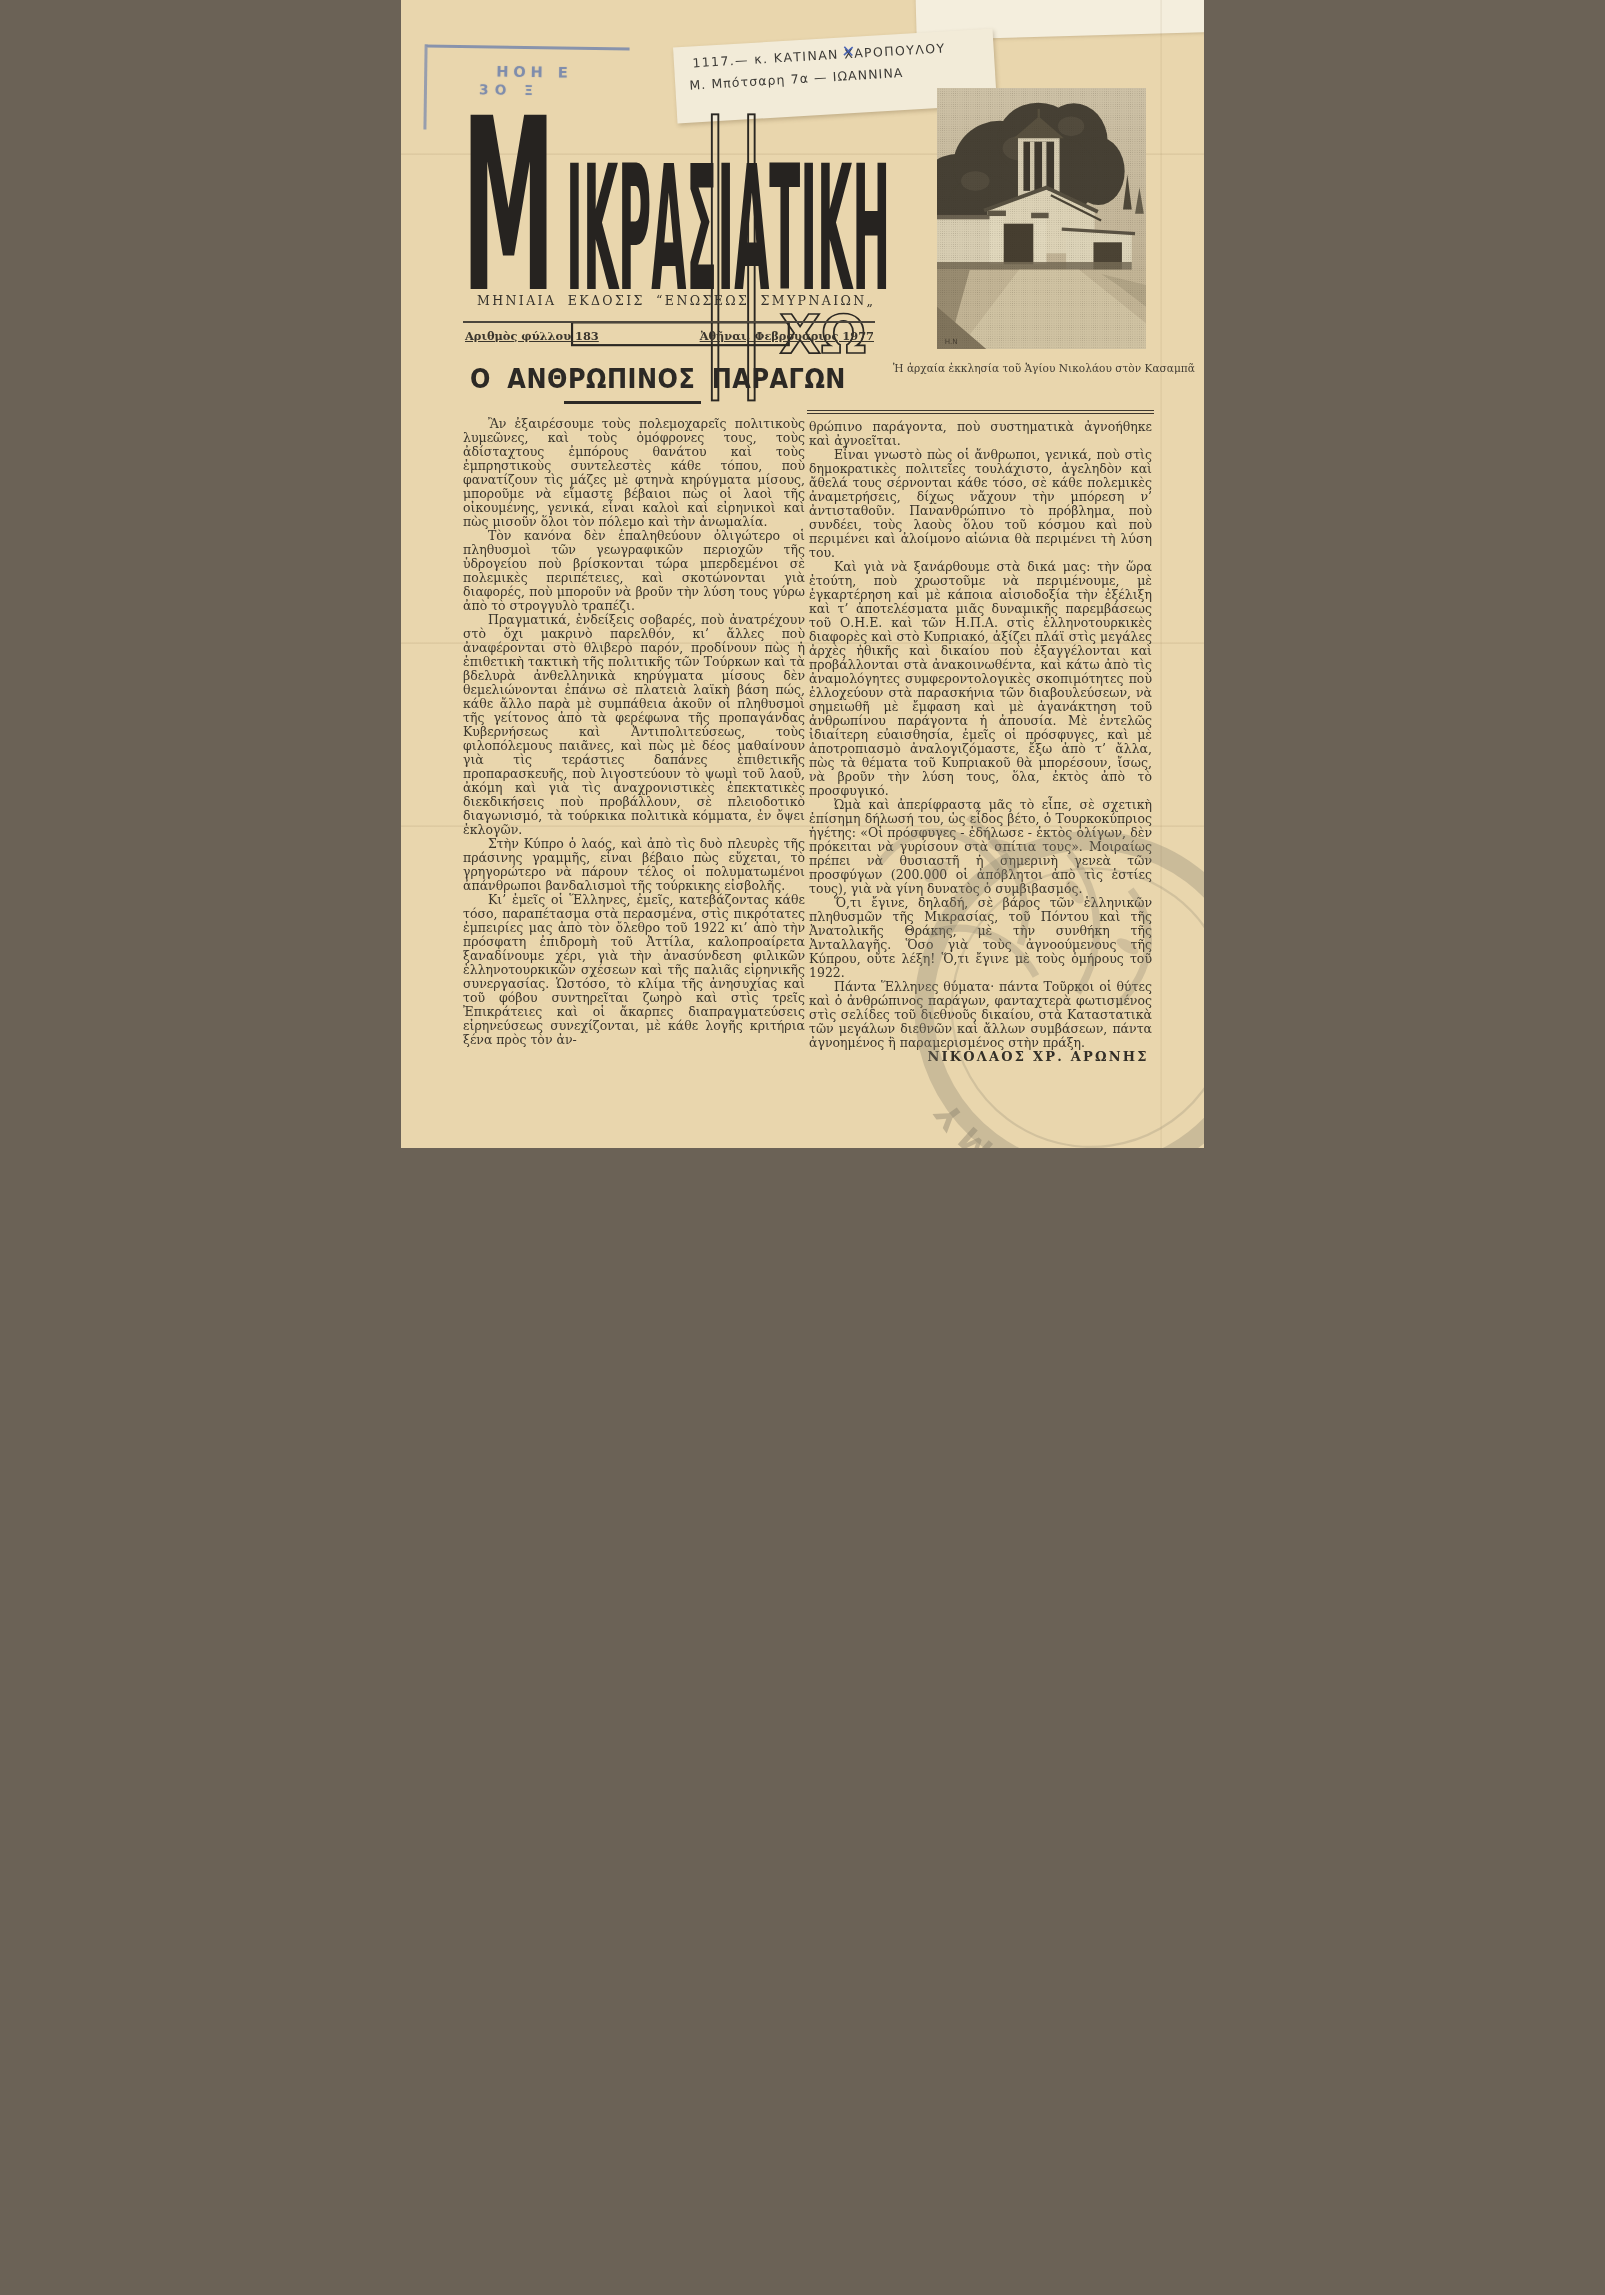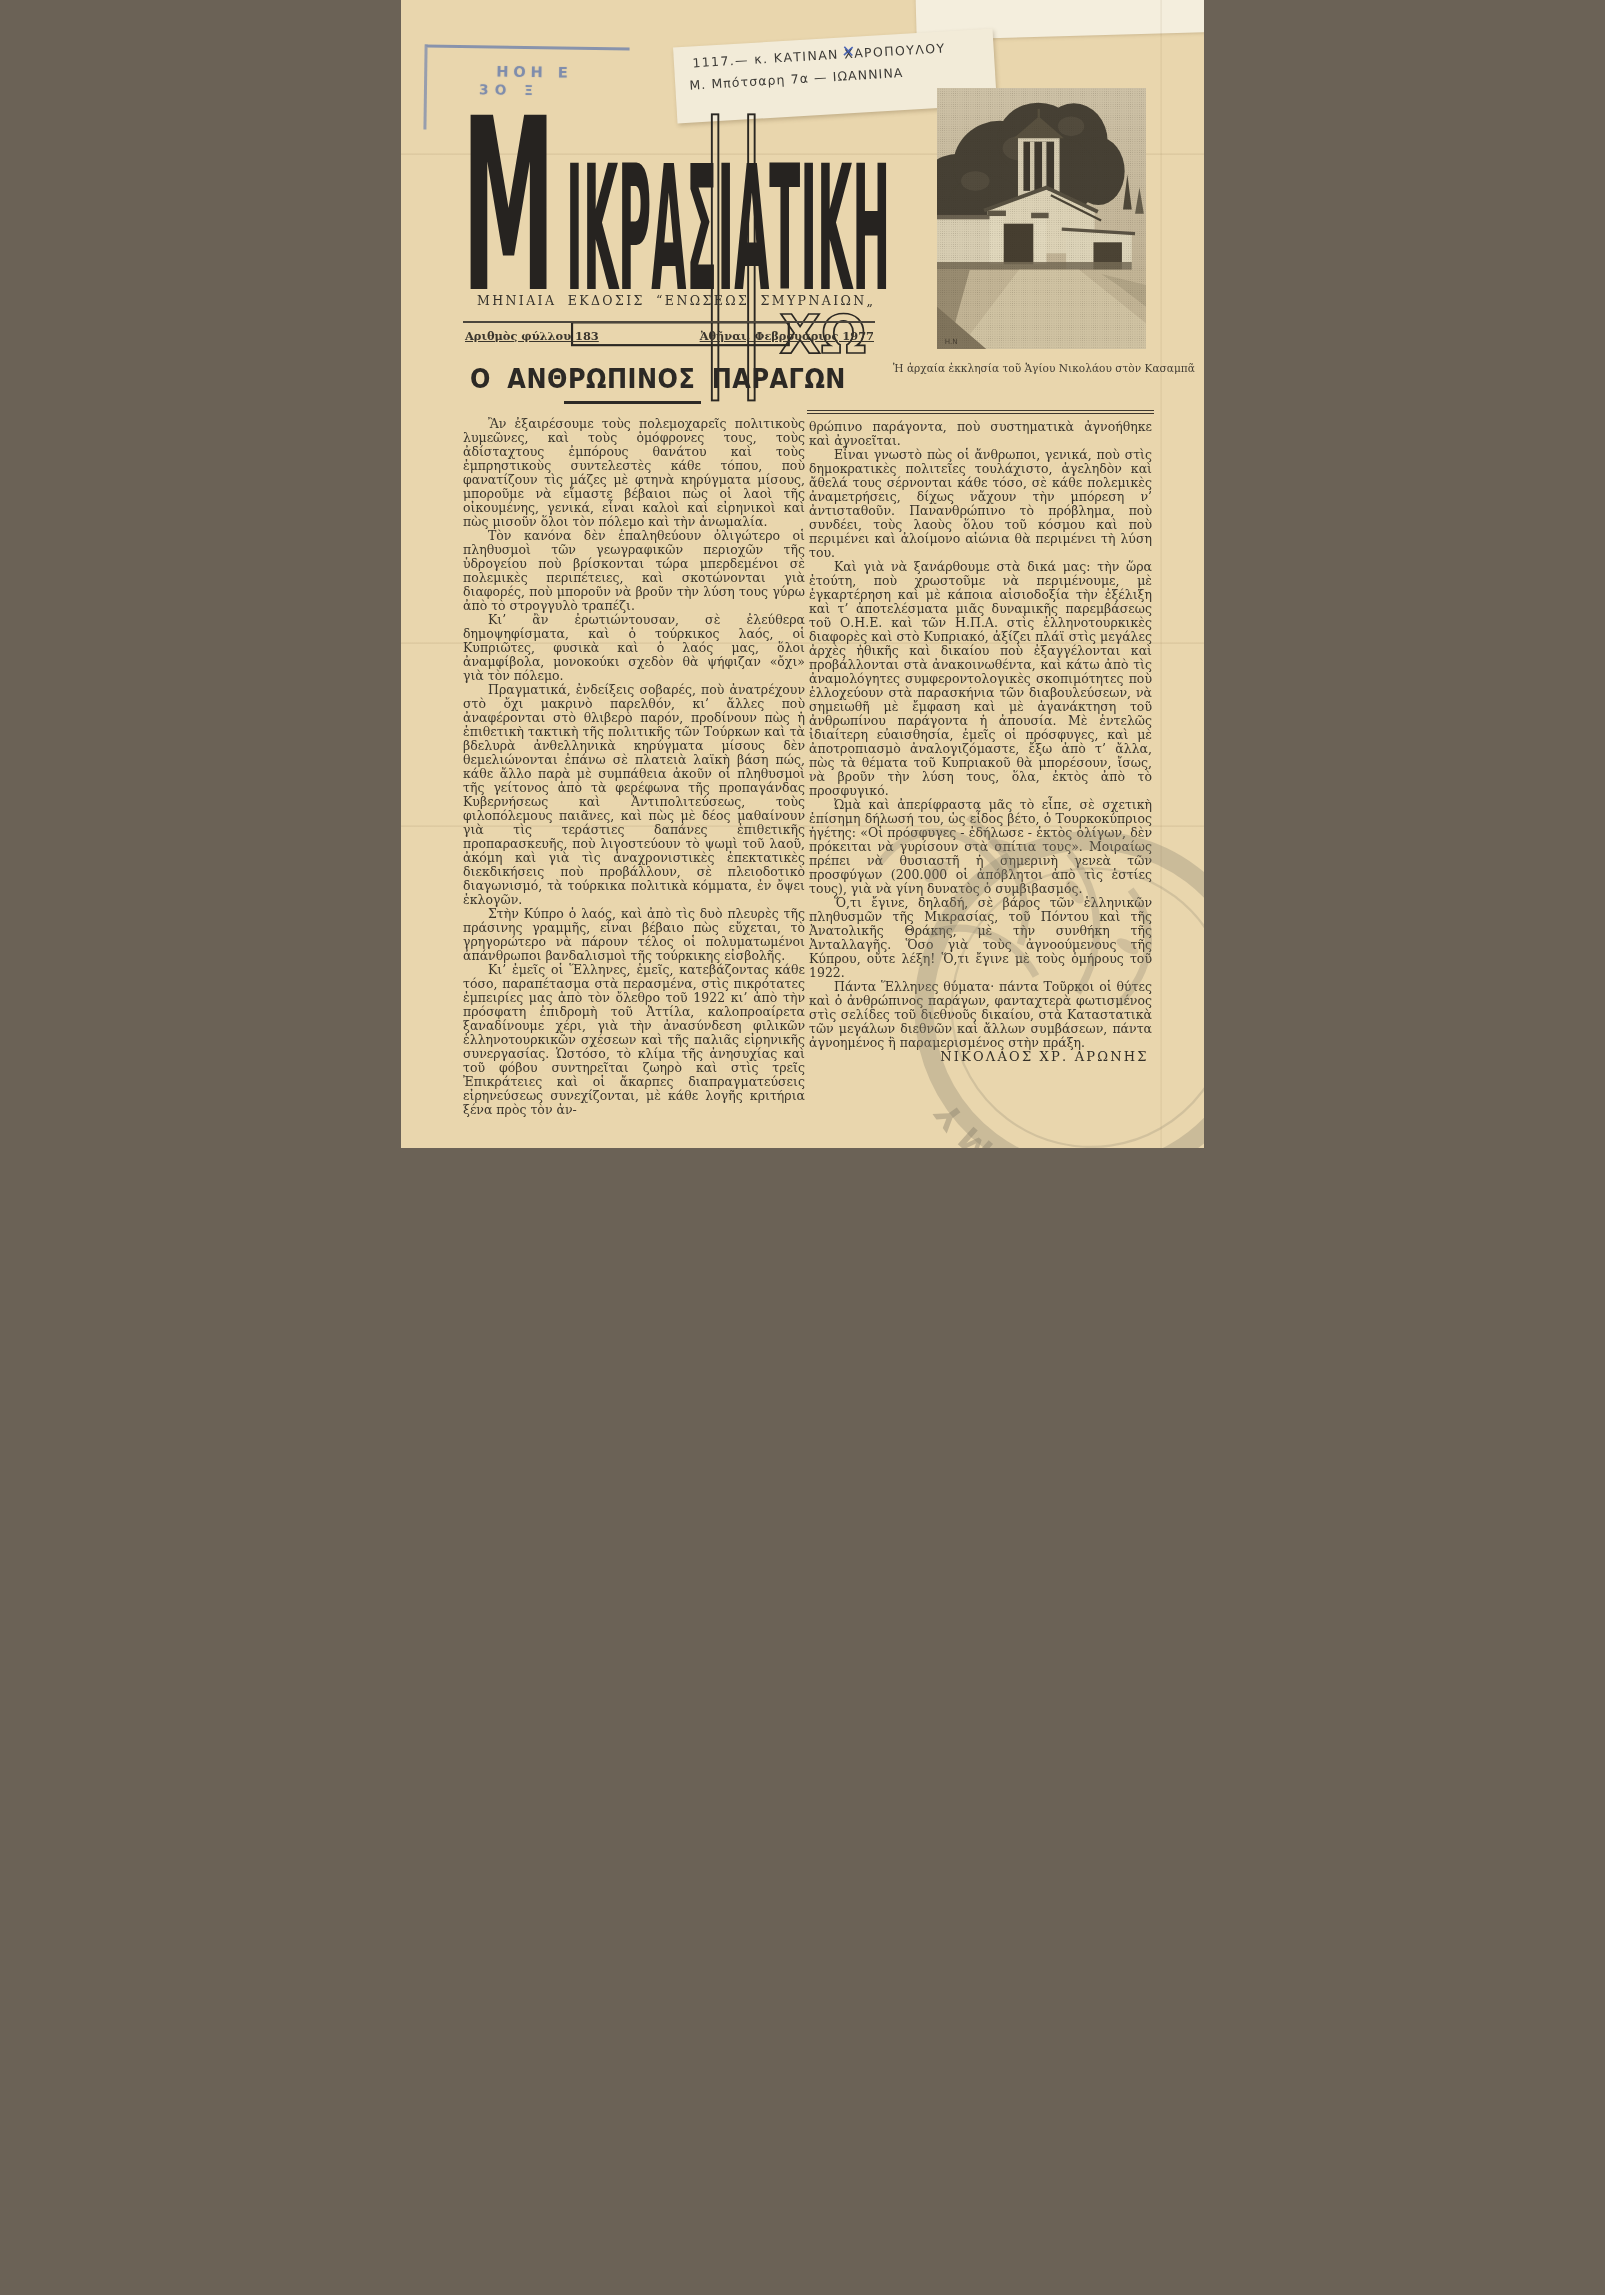--- a/index.html
+++ b/index.html
@@ -67,21 +67,21 @@
     background-size:2.2px 2.2px;
   }
   .caption{position:absolute;left:491px;top:362px;width:304px;text-align:center;font-size:10.6px;color:#403b32;}
 
   
   .col{position:absolute;text-align:justify;font-size:12.5px;line-height:14px;color:#3a352c;}
   .col p{margin:0;text-indent:25px;}
   .col-left{left:62px;top:417px;width:342px;}
   .col-right{left:408px;top:420px;width:343px;}
   .col-right-rule{position:absolute;left:406px;top:410px;width:347px;height:3.8px;border-top:1.6px solid #3e382f;border-bottom:1.1px solid #3e382f;box-sizing:border-box;}
-  .signature{margin-top:8.7px;text-align:right;font-weight:normal;font-size:13px;letter-spacing:2.2px;text-indent:0;padding-right:3.3px;color:#332f27;}
+  .signature{margin-top:8.7px;text-align:right;font-weight:bold;font-size:13px;letter-spacing:2.2px;text-indent:0;padding-right:3.3px;color:#332f27;}
 
   
   .seal{position:absolute;right:-38px;bottom:-27px;width:390px;height:401px;pointer-events:none;transform:rotate(-8deg);}
   .seal svg{width:100%;height:100%;}
 </style>
 </head>
 <body>
 
 <div class="page">
 
@@ -196,21 +196,20 @@
     </svg>
   </div>
 
   <div class="caption">Ἡ ἀρχαία ἐκκλησία τοῦ Ἁγίου Νικολάου στὸν Κασαμπᾶ</div>
 
   <div class="col-right-rule"></div>
 
   <div class="col col-left">
     <p>Ἂν ἐξαιρέσουμε τοὺς πολεμοχαρεῖς πολιτικοὺς λυμεῶνες, καὶ τοὺς ὁμόφρονες τους, τοὺς ἀδίσταχτους ἐμπόρους θανάτου καὶ τοὺς ἐμπρηστικοὺς συντελεστὲς κάθε τόπου, ποὺ φανατίζουν τὶς μάζες μὲ φτηνὰ κηρύγματα μίσους, μποροῦμε νὰ εἴμαστε βέβαιοι πὼς οἱ λαοὶ τῆς οἰκουμένης, γενικά, εἶναι καλοὶ καὶ εἰρηνικοὶ καὶ πὼς μισοῦν ὅλοι τὸν πόλεμο καὶ τὴν ἀνωμαλία.</p>
     <p>Τὸν κανόνα δὲν ἐπαληθεύουν ὀλιγώτερο οἱ πληθυσμοὶ τῶν γεωγραφικῶν περιοχῶν τῆς ὑδρογείου ποὺ βρίσκονται τώρα μπερδεμένοι σὲ πολεμικὲς περιπέτειες, καὶ σκοτώνονται γιὰ διαφορές, ποὺ μποροῦν νὰ βροῦν τὴν λύση τους γύρω ἀπὸ τὸ στρογγυλὸ τραπέζι.</p>
-    <p>Κι’ ἂν ἐρωτιώντουσαν, σὲ ἐλεύθερα δημοψηφίσματα, καὶ ὁ τούρκικος λαός, οἱ Κυπριῶτες, φυσικὰ καὶ ὁ λαός μας, ὅλοι ἀναμφίβολα, μονοκούκι σχεδὸν θὰ ψήφιζαν «ὄχι» γιὰ τὸν πόλεμο.</p>
     <p>Πραγματικά, ἐνδείξεις σοβαρές, ποὺ ἀνατρέχουν στὸ ὄχι μακρινὸ παρελθόν, κι’ ἄλλες ποὺ ἀναφέρονται στὸ θλιβερὸ παρόν, προδίνουν πὼς ἡ ἐπιθετικὴ τακτικὴ τῆς πολιτικῆς τῶν Τούρκων καὶ τὰ βδελυρὰ ἀνθελληνικὰ κηρύγματα μίσους δὲν θεμελιώνονται ἐπάνω σὲ πλατειὰ λαϊκὴ βάση πώς, κάθε ἄλλο παρὰ μὲ συμπάθεια ἀκοῦν οἱ πληθυσμοὶ τῆς γείτονος ἀπὸ τὰ φερέφωνα τῆς προπαγάνδας Κυβερνήσεως καὶ Ἀντιπολιτεύσεως, τοὺς φιλοπόλεμους παιᾶνες, καὶ πὼς μὲ δέος μαθαίνουν γιὰ τὶς τεράστιες δαπάνες ἐπιθετικῆς προπαρασκευῆς, ποὺ λιγοστεύουν τὸ ψωμὶ τοῦ λαοῦ, ἀκόμη καὶ γιὰ τὶς ἀναχρονιστικὲς ἐπεκτατικὲς διεκδικήσεις ποὺ προβάλλουν, σὲ πλειοδοτικὸ διαγωνισμό, τὰ τούρκικα πολιτικὰ κόμματα, ἐν ὄψει ἐκλογῶν.</p>
     <p>Στὴν Κύπρο ὁ λαός, καὶ ἀπὸ τὶς δυὸ πλευρὲς τῆς πράσινης γραμμῆς, εἶναι βέβαιο πὼς εὔχεται, τὸ γρηγορώτερο νὰ πάρουν τέλος οἱ πολυματωμένοι ἀπάνθρωποι βανδαλισμοὶ τῆς τούρκικης εἰσβολῆς.</p>
     <p>Κι’ ἐμεῖς οἱ Ἕλληνες, ἐμεῖς, κατεβάζοντας κάθε τόσο, παραπέτασμα στὰ περασμένα, στὶς πικρότατες ἐμπειρίες μας ἀπὸ τὸν ὄλεθρο τοῦ 1922 κι’ ἀπὸ τὴν πρόσφατη ἐπιδρομὴ τοῦ Ἀττίλα, καλοπροαίρετα ξαναδίνουμε χέρι, γιὰ τὴν ἀνασύνδεση φιλικῶν ἑλληνοτουρκικῶν σχέσεων καὶ τῆς παλιᾶς εἰρηνικῆς συνεργασίας. Ὡστόσο, τὸ κλίμα τῆς ἀνησυχίας καὶ τοῦ φόβου συντηρεῖται ζωηρὸ καὶ στὶς τρεῖς Ἐπικράτειες καὶ οἱ ἄκαρπες διαπραγματεύσεις εἰρηνεύσεως συνεχίζονται, μὲ κάθε λογῆς κριτήρια ξένα πρὸς τὸν ἀν-</p>
   </div>
 
   <div class="col col-right">
     <p style="text-indent:0">θρώπινο παράγοντα, ποὺ συστηματικὰ ἀγνοήθηκε καὶ ἀγνοεῖται.</p>
     <p>Εἶναι γνωστὸ πὼς οἱ ἄνθρωποι, γενικά, ποὺ στὶς δημοκρατικὲς πολιτεῖες τουλάχιστο, ἀγεληδὸν καὶ ἄθελά τους σέρνονται κάθε τόσο, σὲ κάθε πολεμικὲς ἀναμετρήσεις, δίχως νἄχουν τὴν μπόρεση ν’ ἀντισταθοῦν. Πανανθρώπινο τὸ πρόβλημα, ποὺ συνδέει, τοὺς λαοὺς ὅλου τοῦ κόσμου καὶ ποὺ περιμένει καὶ ἀλοίμονο αἰώνια θὰ περιμένει τὴ λύση του.</p>
     <p>Καὶ γιὰ νὰ ξανάρθουμε στὰ δικά μας: τὴν ὥρα ἐτούτη, ποὺ χρωστοῦμε νὰ περιμένουμε, μὲ ἐγκαρτέρηση καὶ μὲ κάποια αἰσιοδοξία τὴν ἐξέλιξη καὶ τ’ ἀποτελέσματα μιᾶς δυναμικῆς παρεμβάσεως τοῦ Ο.Η.Ε. καὶ τῶν Η.Π.Α. στὶς ἑλληνοτουρκικὲς διαφορὲς καὶ στὸ Κυπριακό, ἀξίζει πλάϊ στὶς μεγάλες ἀρχὲς ἠθικῆς καὶ δικαίου ποὺ ἐξαγγέλονται καὶ προβάλλονται στὰ ἀνακοινωθέντα, καὶ κάτω ἀπὸ τὶς ἀναμολόγητες συμφεροντολογικὲς σκοπιμότητες ποὺ ἐλλοχεύουν στὰ παρασκήνια τῶν διαβουλεύσεων, νὰ σημειωθῆ μὲ ἔμφαση καὶ μὲ ἀγανάκτηση τοῦ ἀνθρωπίνου παράγοντα ἡ ἀπουσία. Μὲ ἐντελῶς ἰδιαίτερη εὐαισθησία, ἐμεῖς οἱ πρόσφυγες, καὶ μὲ ἀποτροπιασμὸ ἀναλογιζόμαστε, ἔξω ἀπὸ τ’ ἄλλα, πὼς τὰ θέματα τοῦ Κυπριακοῦ θὰ μπορέσουν, ἴσως, νὰ βροῦν τὴν λύση τους, ὅλα, ἐκτὸς ἀπὸ τὸ προσφυγικό.</p>
     <p>Ὠμὰ καὶ ἀπερίφραστα μᾶς τὸ εἶπε, σὲ σχετικὴ ἐπίσημη δήλωσή του, ὡς εἶδος βέτο, ὁ Τουρκοκύπριος ἡγέτης: «Οἱ πρόσφυγες - ἐδήλωσε - ἐκτὸς ὀλίγων, δὲν πρόκειται νὰ γυρίσουν στὰ σπίτια τους». Μοιραίως πρέπει νὰ θυσιαστῆ ἡ σημερινὴ γενεὰ τῶν προσφύγων (200.000 οἱ ἀπόβλητοι ἀπὸ τὶς ἑστίες τους), γιὰ νὰ γίνη δυνατὸς ὁ συμβιβασμός.</p>

